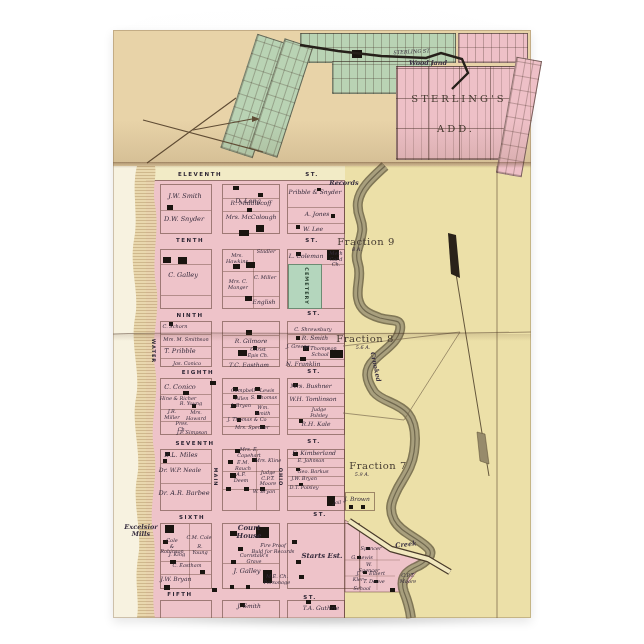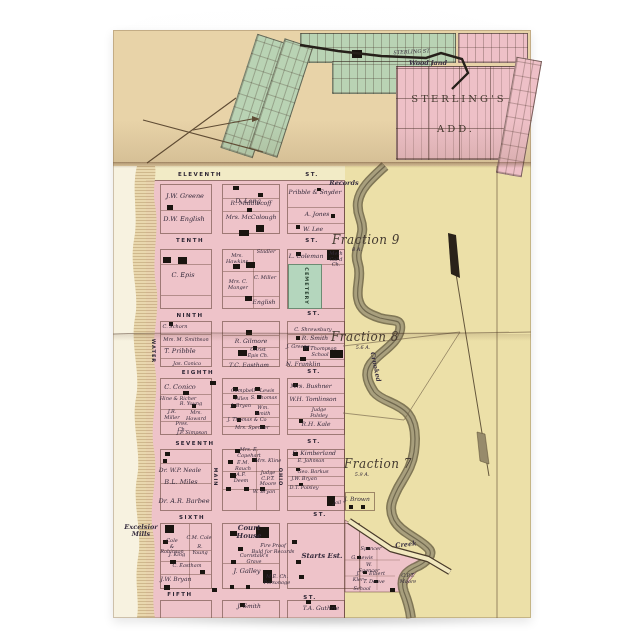--- a/index.html
+++ b/index.html
@@ -63,21 +63,21 @@
   .k-n{font-size:6px;font-style:italic;}
   .k-n7{font-size:6.5px;font-style:italic;}
   .k-t{font-size:5px;font-style:italic;}
   .k-s{font-size:6.5px;letter-spacing:1.5px;color:#2c2533;font-family:"DejaVu Sans", sans-serif;font-weight:bold;font-size:5.5px;}
   .k-v{writing-mode:vertical-rl;font-family:"DejaVu Sans", sans-serif;font-weight:bold;
        font-size:5px;letter-spacing:1px;color:#2c2533;}
   .k-vg{writing-mode:vertical-rl;font-family:"DejaVu Sans", sans-serif;font-weight:bold;
        font-size:5px;letter-spacing:1px;color:#2e4636;}
   .k-b{font-size:10px;letter-spacing:3px;color:#43382e;}
   .k-c{font-size:6.5px;font-style:italic;font-weight:bold;color:#3a3142;}
-  .k-f{font-size:12px;font-style:italic;color:#453b31;letter-spacing:.5px;}
+  .k-f{font-size:10px;color:#453b31;letter-spacing:.5px;}
   .k-h{font-size:7px;font-style:italic;font-weight:bold;}
 
   
   .crease-top{position:absolute;left:113px;top:162px;width:418px;height:6px;z-index:30;
     background:linear-gradient(to bottom, rgba(96,64,38,.45), rgba(96,64,38,0));}
   .top-shade{position:absolute;left:113px;top:120px;width:418px;height:43px;z-index:29;
     background:linear-gradient(to bottom, rgba(0,0,0,0), rgba(101,72,40,.14));}
   .fold-shade{position:absolute;left:113px;top:334px;width:418px;height:7px;z-index:30;
     background:linear-gradient(to bottom, rgba(90,60,40,.14), rgba(90,60,40,0));}
 </style>
@@ -334,30 +334,30 @@
       <span class="lbl k-s" style="left: 195px; top: 443px;">SEVENTH</span>
       <span class="lbl k-s" style="left: 314px; top: 441px;">ST.</span>
       <span class="lbl k-s" style="left: 192px; top: 517px;">SIXTH</span>
       <span class="lbl k-s" style="left: 320px; top: 514px;">ST.</span>
       <span class="lbl k-s" style="left: 180px; top: 594px;">FIFTH</span>
       <span class="lbl k-s" style="left: 310px; top: 597px;">ST.</span>
       <span class="lbl k-v" style="left: 153px; top: 351px;">WATER</span>
       <span class="lbl k-v" style="left: 215px; top: 477px;">MAIN</span>
       <span class="lbl k-v" style="left: 280px; top: 477px;">OHIO</span>
       <span class="lbl k-vg" style="left: 306px; top: 286px;">CEMETERY</span>
-      <span class="lbl k-n7" style="left: 185px; top: 197px;">J.W. Greene</span>
-      <span class="lbl k-n7" style="left: 184px; top: 220px;">D.W. English</span>
+      <span class="lbl k-n7" style="left: 185px; top: 197px;">J.W. Smith</span>
+      <span class="lbl k-n7" style="left: 184px; top: 220px;">D.W. Snyder</span>
       <span class="lbl k-n7" style="left: 248px; top: 202px;">D. Long</span>
       <span class="lbl k-n" style="left: 251px; top: 203px;">R. Middlecoff</span>
       <span class="lbl k-n" style="left: 251px; top: 217px;">Mrs. McColough</span>
       <span class="lbl k-n" style="left: 315px; top: 192px;">Pribble &amp; Snyder</span>
       <span class="lbl k-n" style="left: 317px; top: 214px;">A. Jones</span>
       <span class="lbl k-n" style="left: 313px; top: 229px;">W. Lee</span>
       <span class="lbl k-c" style="left: 344px; top: 184px;">Records</span>
-      <span class="lbl k-n7" style="left: 183px; top: 276px;">C. Epis</span>
+      <span class="lbl k-n7" style="left: 183px; top: 276px;">C. Galley</span>
       <span class="lbl k-t" style="left: 237px; top: 258px;">Mrs.
 Hawkins</span>
       <span class="lbl k-t" style="left: 266px; top: 252px;">Stadler</span>
       <span class="lbl k-t" style="left: 238px; top: 284px;">Mrs. C.
 Monger</span>
       <span class="lbl k-t" style="left: 265px; top: 278px;">C. Miller</span>
       <span class="lbl k-n" style="left: 264px; top: 302px;">English</span>
       <span class="lbl k-n" style="left: 306px; top: 256px;">L. Coleman</span>
       <span class="lbl k-t" style="left: 336px; top: 259px;">Meth
 Col'd
@@ -393,23 +393,23 @@
       <span class="lbl k-t" style="left: 241px; top: 406px;">J. Bryan</span>
       <span class="lbl k-t" style="left: 263px; top: 410px;">Wm.
 Smith</span>
       <span class="lbl k-t" style="left: 247px; top: 420px;">J. Thomas &amp; Co</span>
       <span class="lbl k-t" style="left: 252px; top: 428px;">Mrs. Spencer</span>
       <span class="lbl k-n" style="left: 311px; top: 386px;">Mrs. Bushner</span>
       <span class="lbl k-n" style="left: 313px; top: 399px;">W.H. Tomlinson</span>
       <span class="lbl k-t" style="left: 319px; top: 412px;">Judge
 Polsley</span>
       <span class="lbl k-n" style="left: 316px; top: 424px;">R.H. Kale</span>
-      <span class="lbl k-n7" style="left: 181px; top: 483px;">B.L. Miles</span>
+      <span class="lbl k-n7" style="left: 181px; top: 456px;">B.L. Miles</span>
       <span class="lbl k-n" style="left: 180px; top: 470px;">Dr. W.P. Neale</span>
-      <span class="lbl k-n7" style="left: 184px; top: 494px; margin-top: 8px;">Dr. A.R. Barbee</span>
+      <span class="lbl k-n7" style="left: 184px; top: 494px;">Dr. A.R. Barbee</span>
       <span class="lbl k-t" style="left: 249px; top: 452px;">Mrs. E.
 Capehart</span>
       <span class="lbl k-t" style="left: 268px; top: 461px;">Mrs. Kline</span>
       <span class="lbl k-t" style="left: 243px; top: 465px;">E.M.
 Rauch</span>
       <span class="lbl k-t" style="left: 241px; top: 477px;">A.F.
 Deem</span>
       <span class="lbl k-t" style="left: 268px; top: 478px;">Judge
 C.P.T.
 Moore</span>

